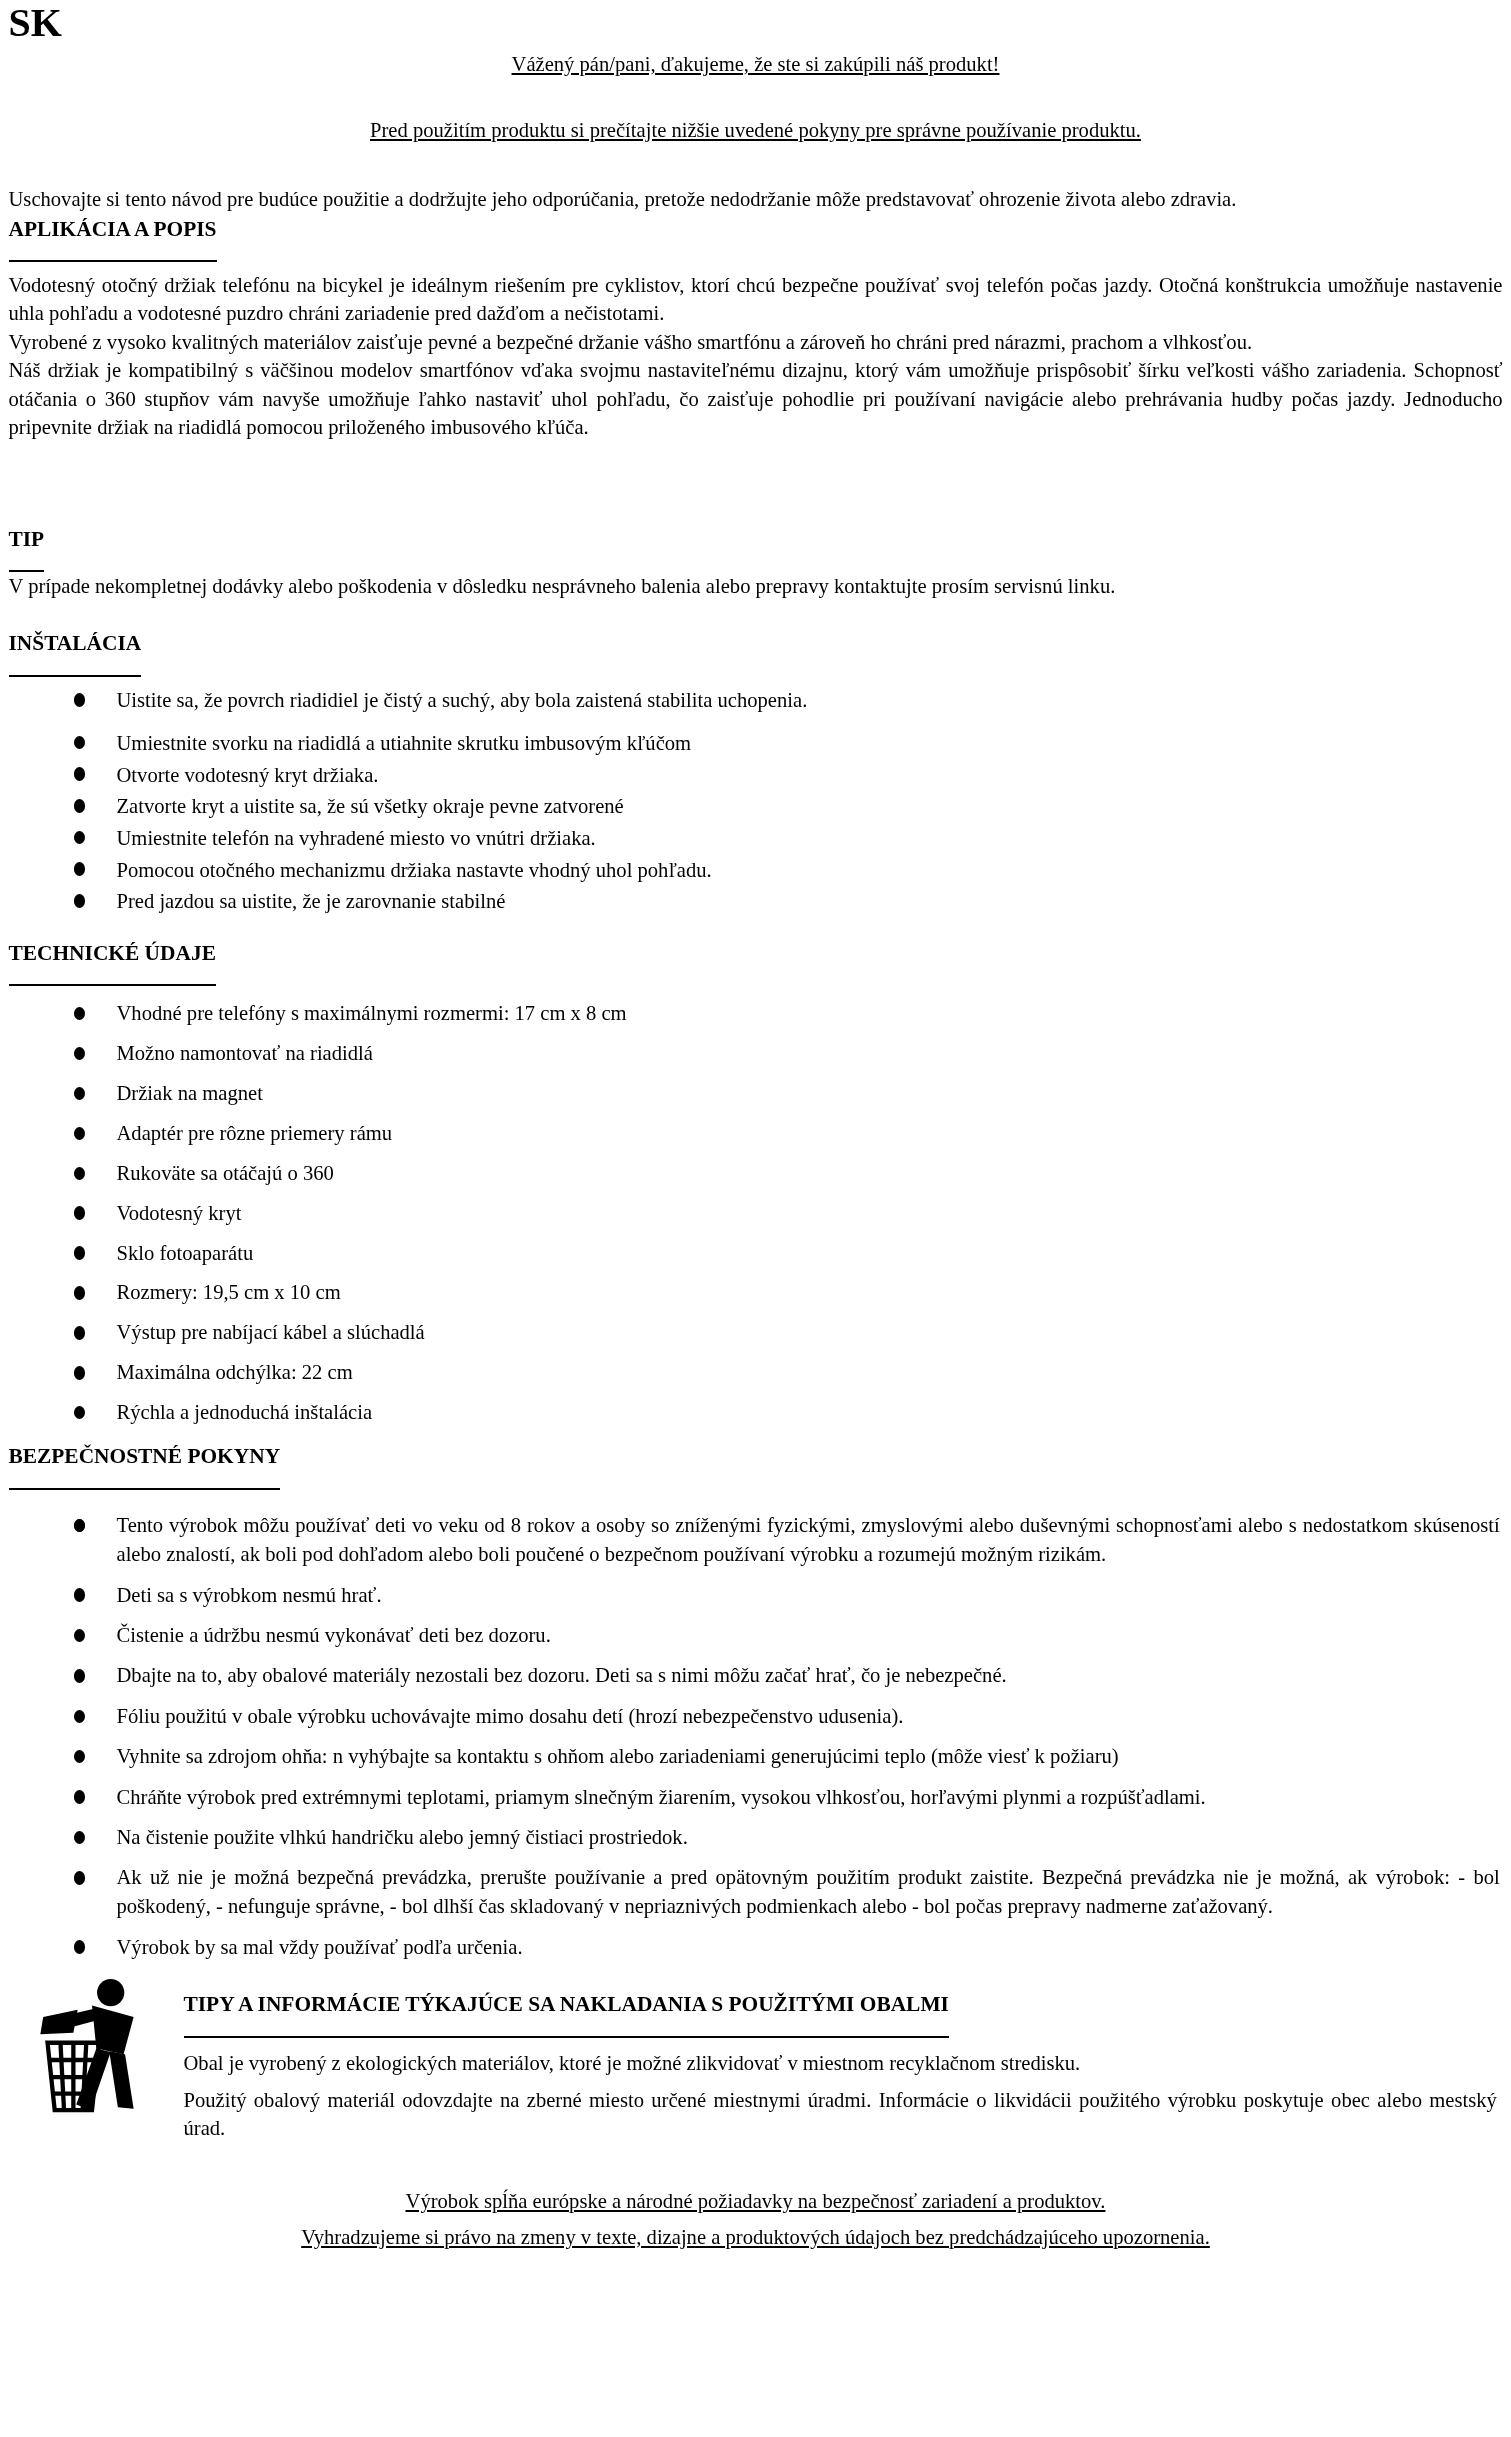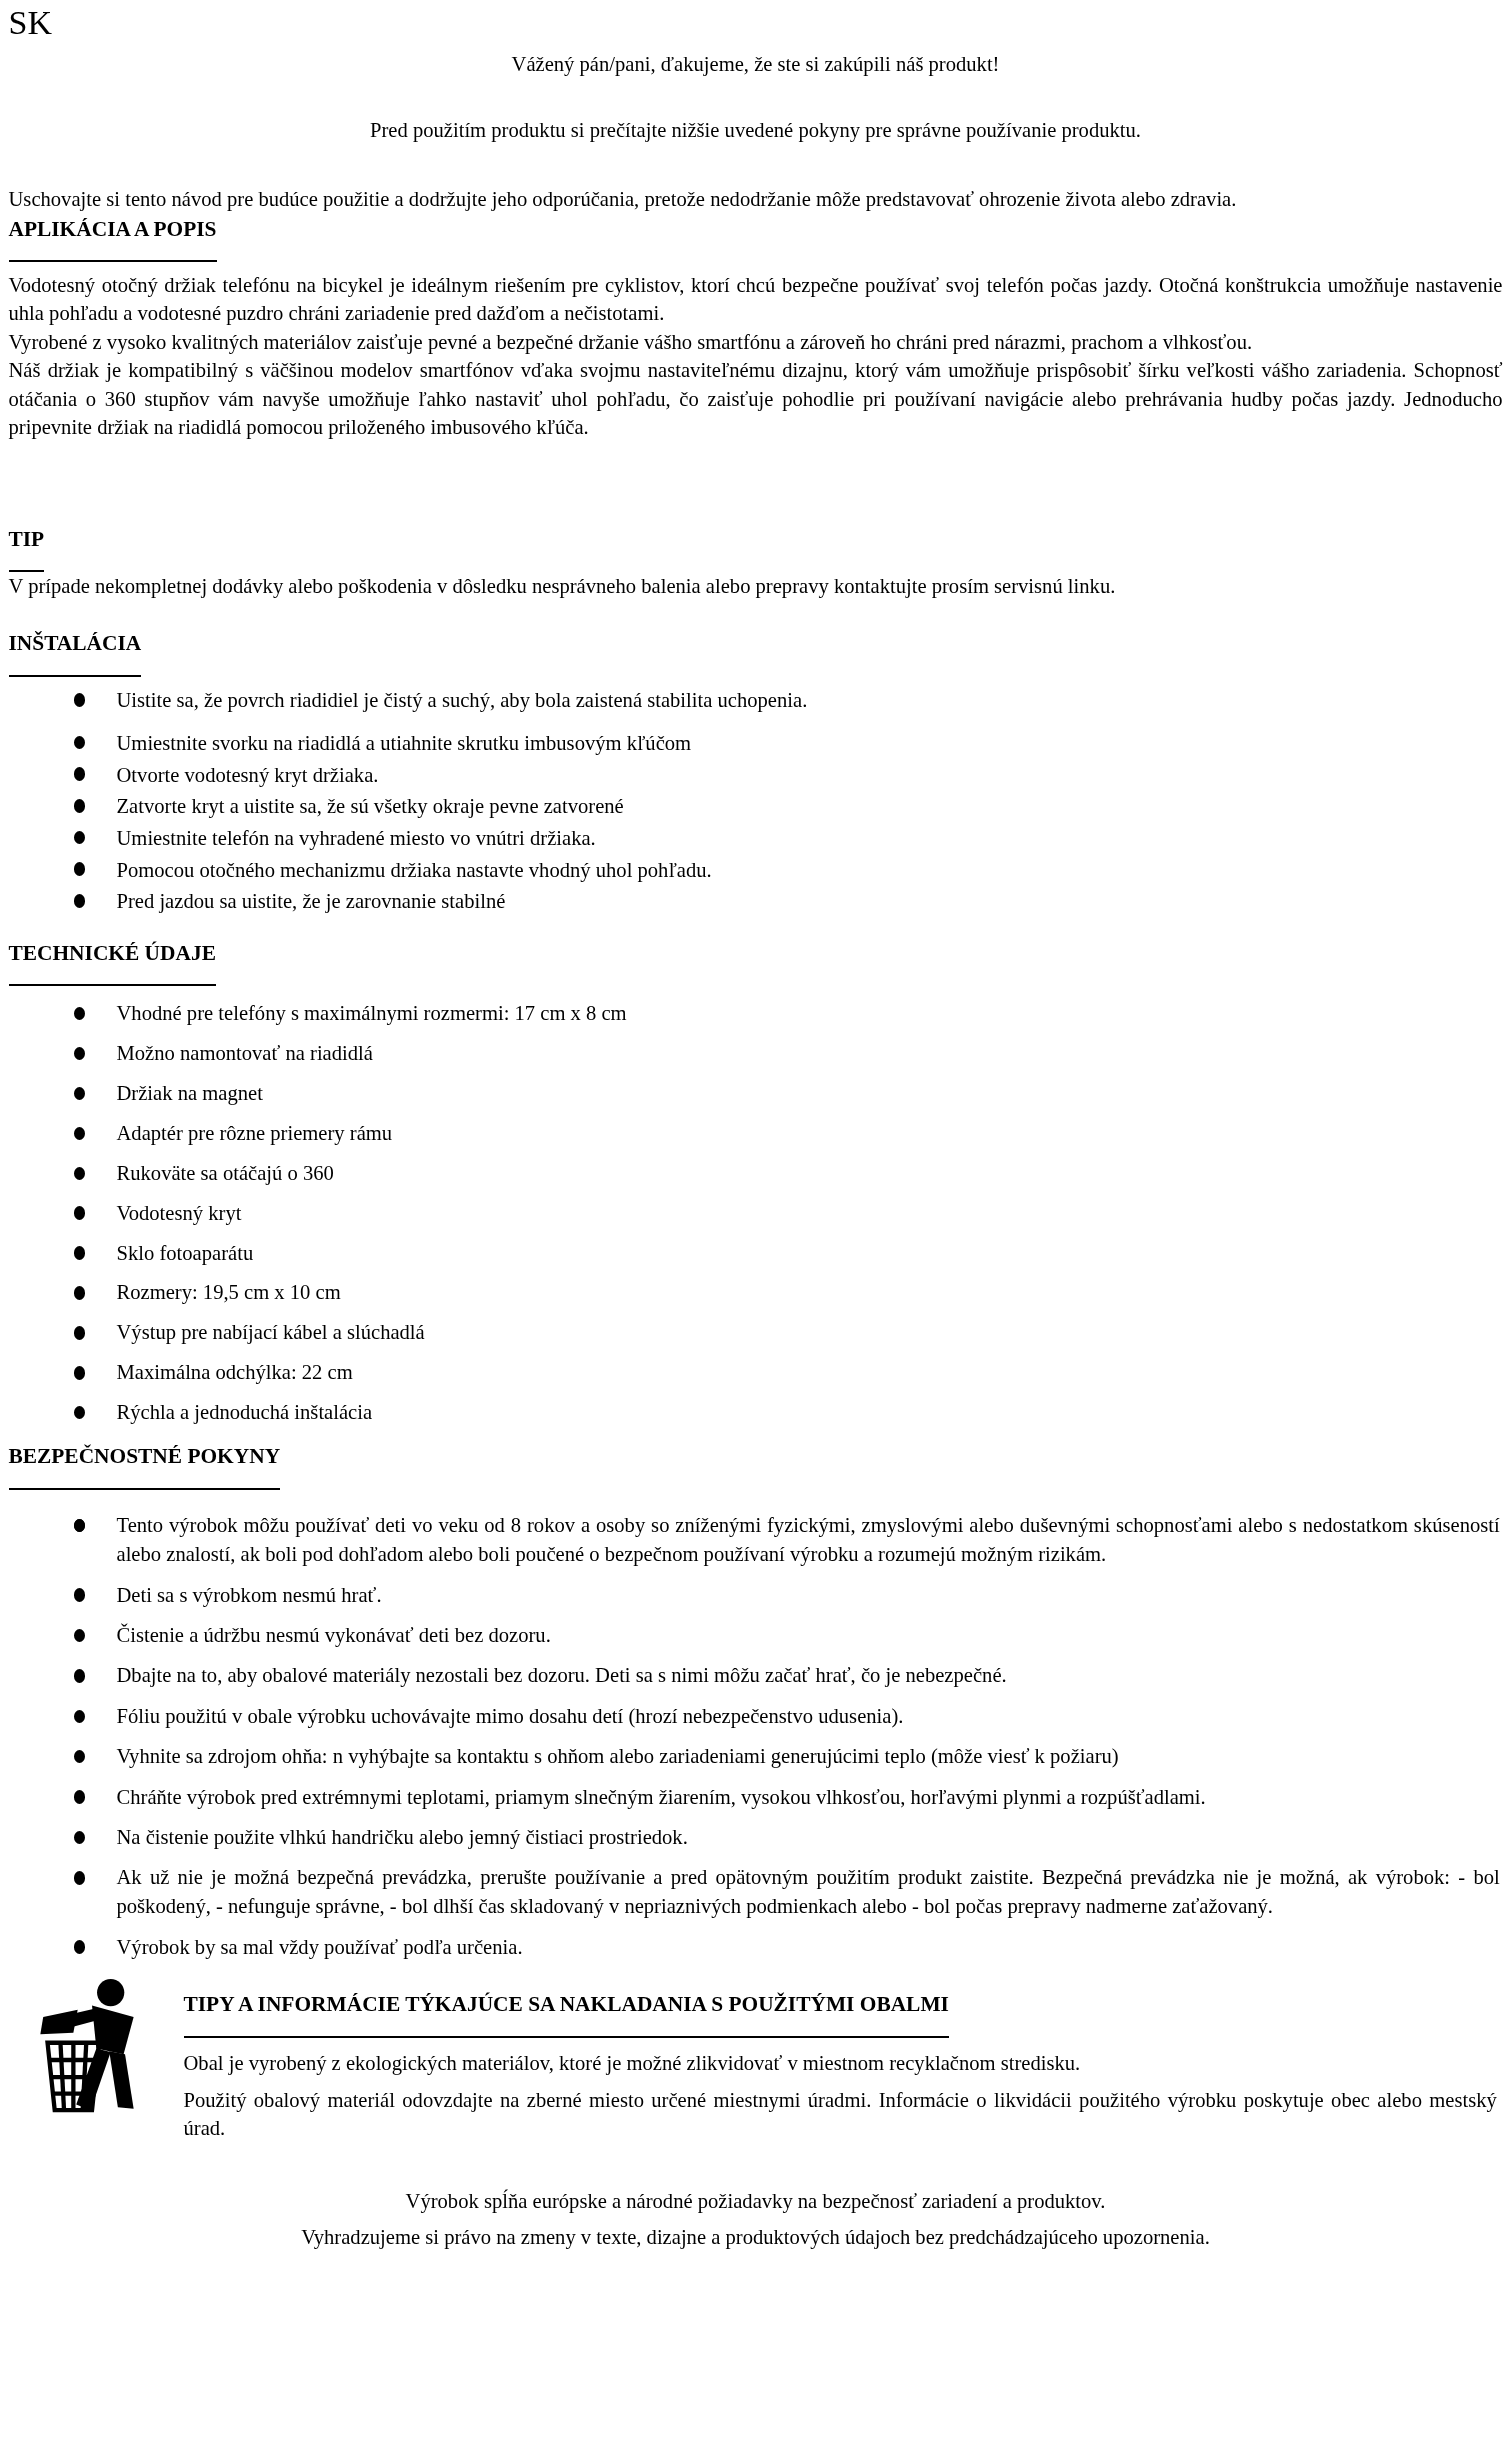--- a/index.html
+++ b/index.html
@@ -4,22 +4,22 @@
 <style>
   html,body{margin:0;padding:0;background:#ffffff;}
   body{
     width:1511px;height:2438px;
     color:#000;
     font-family:"Liberation Serif","DejaVu Serif",serif;
     font-size:20.6px;line-height:28.5px;
     overflow:hidden;
   }
   .page{padding:5.7px 8.5px 0 8.5px;box-sizing:border-box;}
-  .lang-tag{font-size:34px;line-height:33px;font-weight:normal;}
-  .center{text-align:center;}
+  .lang-tag{font-size:40px;line-height:33px;font-weight:bold;}
+  .center{text-align:center;text-decoration:underline;}
   .greeting{margin-top:11.4px;}
   .read-line{margin-top:37px;}
   .keep-line{margin-top:41px;}
   h2{font-size:21.4px;line-height:28.5px;font-weight:bold;margin:0;}
   h2 .u{display:inline-block;border-bottom:2.8px solid #000;padding-bottom:17px;}
   .app-head{margin-top:1.4px;}
   .app-p{margin:0;text-align:justify;}
   .app-p.first{margin-top:8.5px;}
   .tip-head{margin-top:83px;}
   .tip-p{margin:0;}

